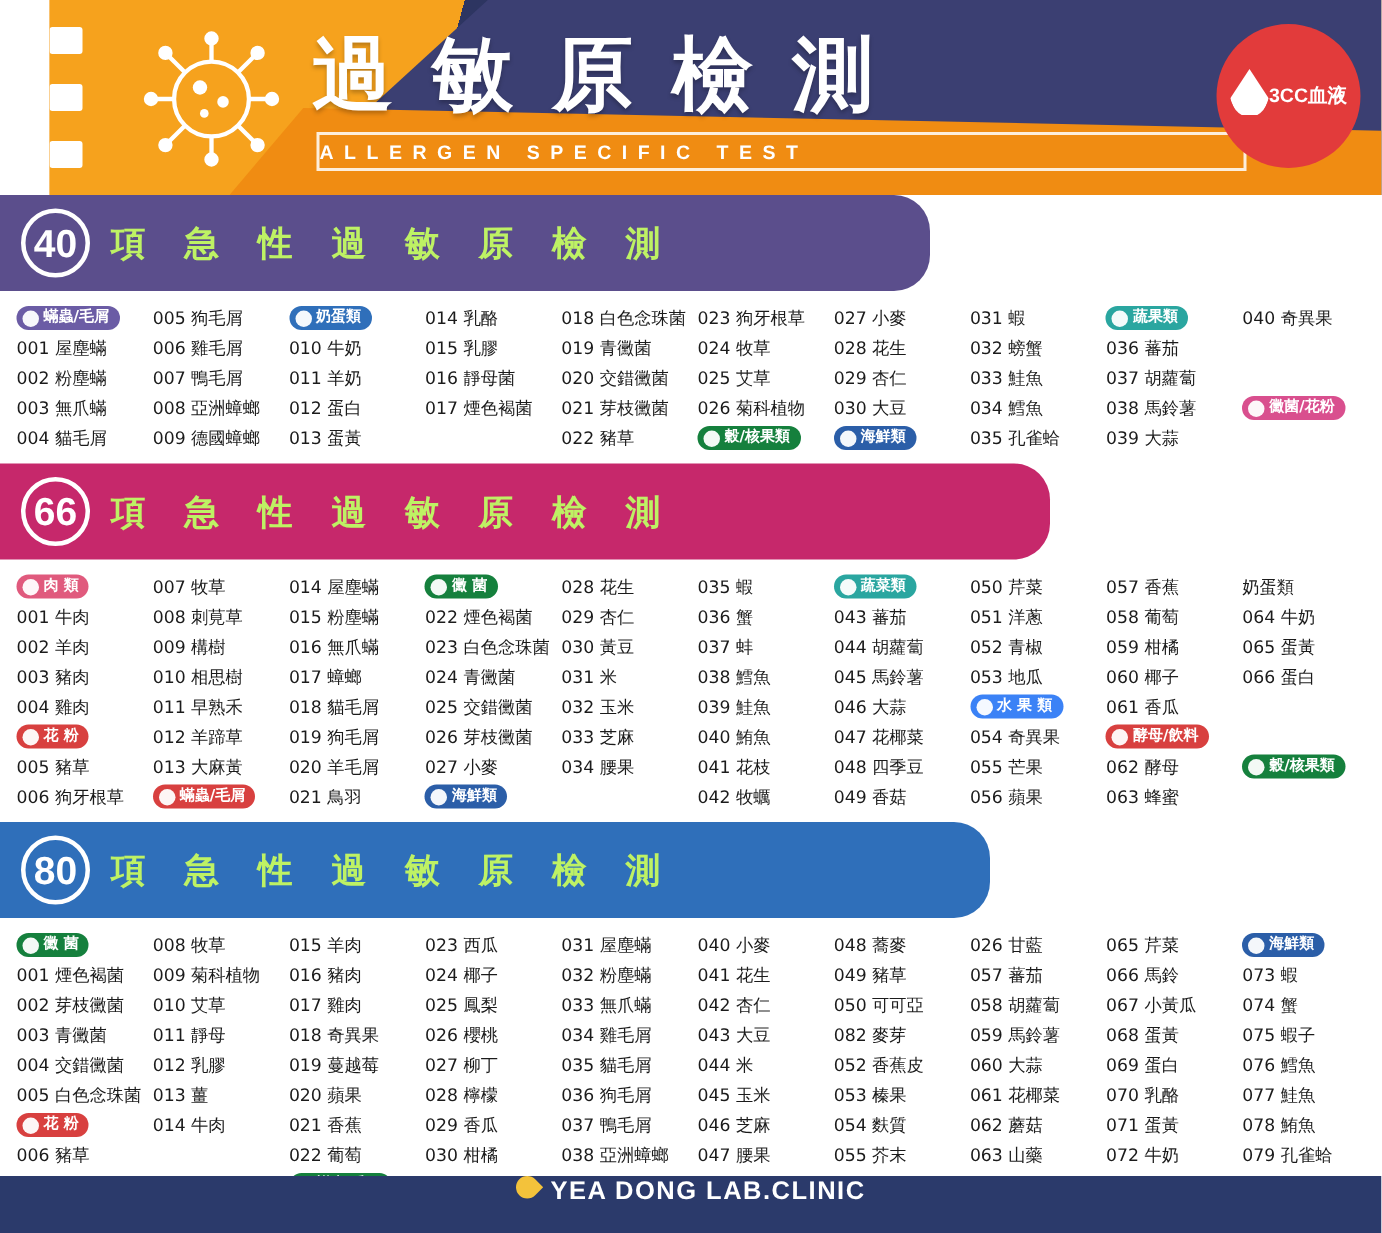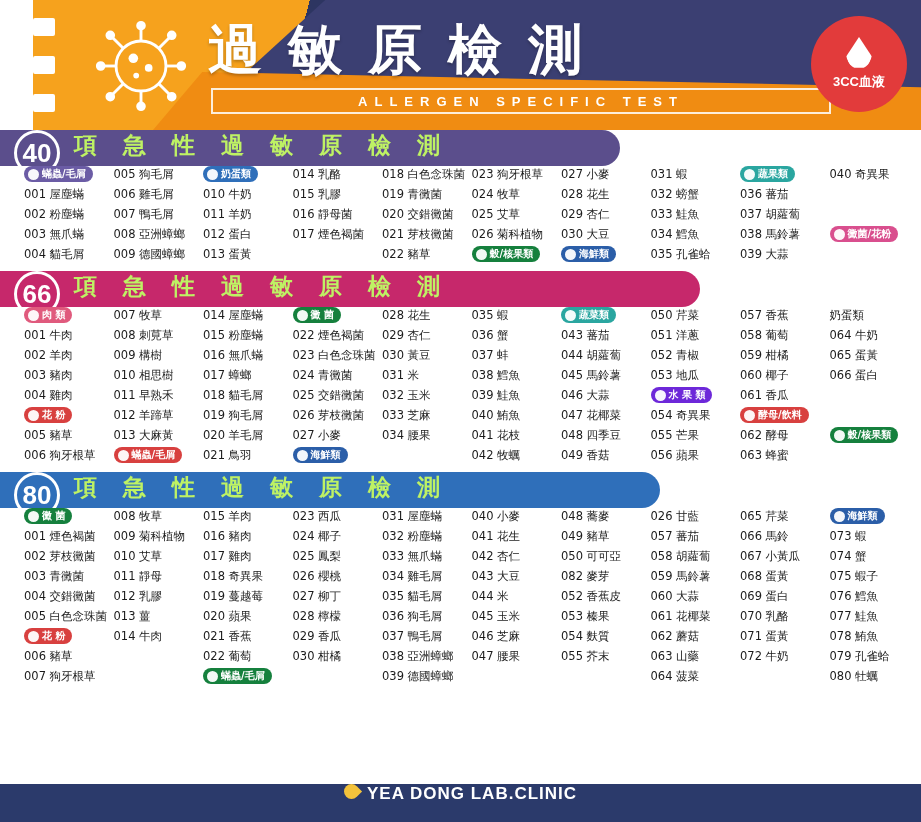--- a/index.html
+++ b/index.html
@@ -41,59 +41,60 @@
   }
   .title-cn {
     position:absolute; left:175px; top:14px;
     color:#ffffff; font-size:54px; font-weight:bold; letter-spacing:26px;
     text-shadow:0 2px 3px rgba(0,0,0,.25);
     font-family:"DejaVu Sans", sans-serif;
   }
   .title-en-wrap {
     position:absolute; left:178px; top:88px; width:620px; height:26px;
     border:2px solid rgba(255,255,255,.85);
-    display:flex; align-items:center; justify-content:center;
+    display:flex; align-items:center; justify-content:flex-start;
   }
   .title-en { color:#fff; font-size:13px; letter-spacing:7px; font-weight:bold;}
   .blood-badge {
     position:absolute; right:14px; top:16px; width:96px; height:96px;
     border-radius:50%; background:#e23b3b; color:#fff;
-    display:flex; flex-direction:column; align-items:center; justify-content:center;
+    display:flex; flex-direction:row; align-items:center; justify-content:center;
   }
   .blood-badge .drop {
     width:26px;height:32px;background:#fff;
     clip-path: polygon(50% 0,100% 62%,82% 96%,18% 96%,0 62%);
     border-radius:0 0 50% 50%;
     margin-bottom:4px;
   }
   .blood-badge span { font-size:13px; font-weight:bold; }
 
   
   .section { position:relative; }
   .banner {
-    height:36px; display:flex; 
+    height:64px; display:flex; align-items:center;
     border-radius:0 24px 24px 0;
+    margin-bottom:10px;
   }
   .num-circle {
     width:46px;height:46px;border-radius:50%;
     border:3px solid #fff; display:flex;align-items:center;justify-content:center;
     color:#fff;font-size:26px;font-weight:bold; margin-left:14px;
   }
   .banner .btxt {
     color:#bef264; font-size:23px; font-weight:bold; letter-spacing:9px;
     margin-left:14px; font-family:"DejaVu Sans", sans-serif;
   }
   .b40 { background:#5b4e8c; }
   .b66 { background:#c6286b; }
   .b80 { background:#2f6fba; }
 
   
   .grid {
     display:grid;
-    padding:0 6px 8px 24px;
+    padding:0 6px 8px 11px;
     column-gap:4px;
     row-gap:3px;
   }
   .cell {
     font-size:11.5px; color:#1b1b1b; white-space:nowrap;
     line-height:16px; height:17px;
     font-family:"DejaVu Sans","Liberation Sans", sans-serif;
   }
   
   .chip {
@@ -113,21 +114,21 @@
     border-radius:50%;
   }
   .c-purple{background:#6b5ca5}
   .c-blue{background:#2f6fba}
   .c-pink{background:#d94f8e}
   .c-teal{background:#2aa6a0}
   .c-red{background:#d8403f}
   .c-darkblue{background:#2b5ea8}
   .c-violet{background:#15803d}
   .c-rose{background:#e05a7d}
-  .c-cyan{background:#6d28d9}
+  .c-cyan{background:#3b82f6}
 
   
   .footer {
     position:absolute; left:0; bottom:0; width:921px; height:38px;
     background:#2b3a6b; color:#fff;
     display:flex; align-items:flex-start; justify-content:center; gap:8px;
   }
   .footer .leaf {
     width:15px;height:15px;border-radius:50% 0 50% 50%;
     background:#f3c23b; display:inline-block; transform:rotate(45deg);

